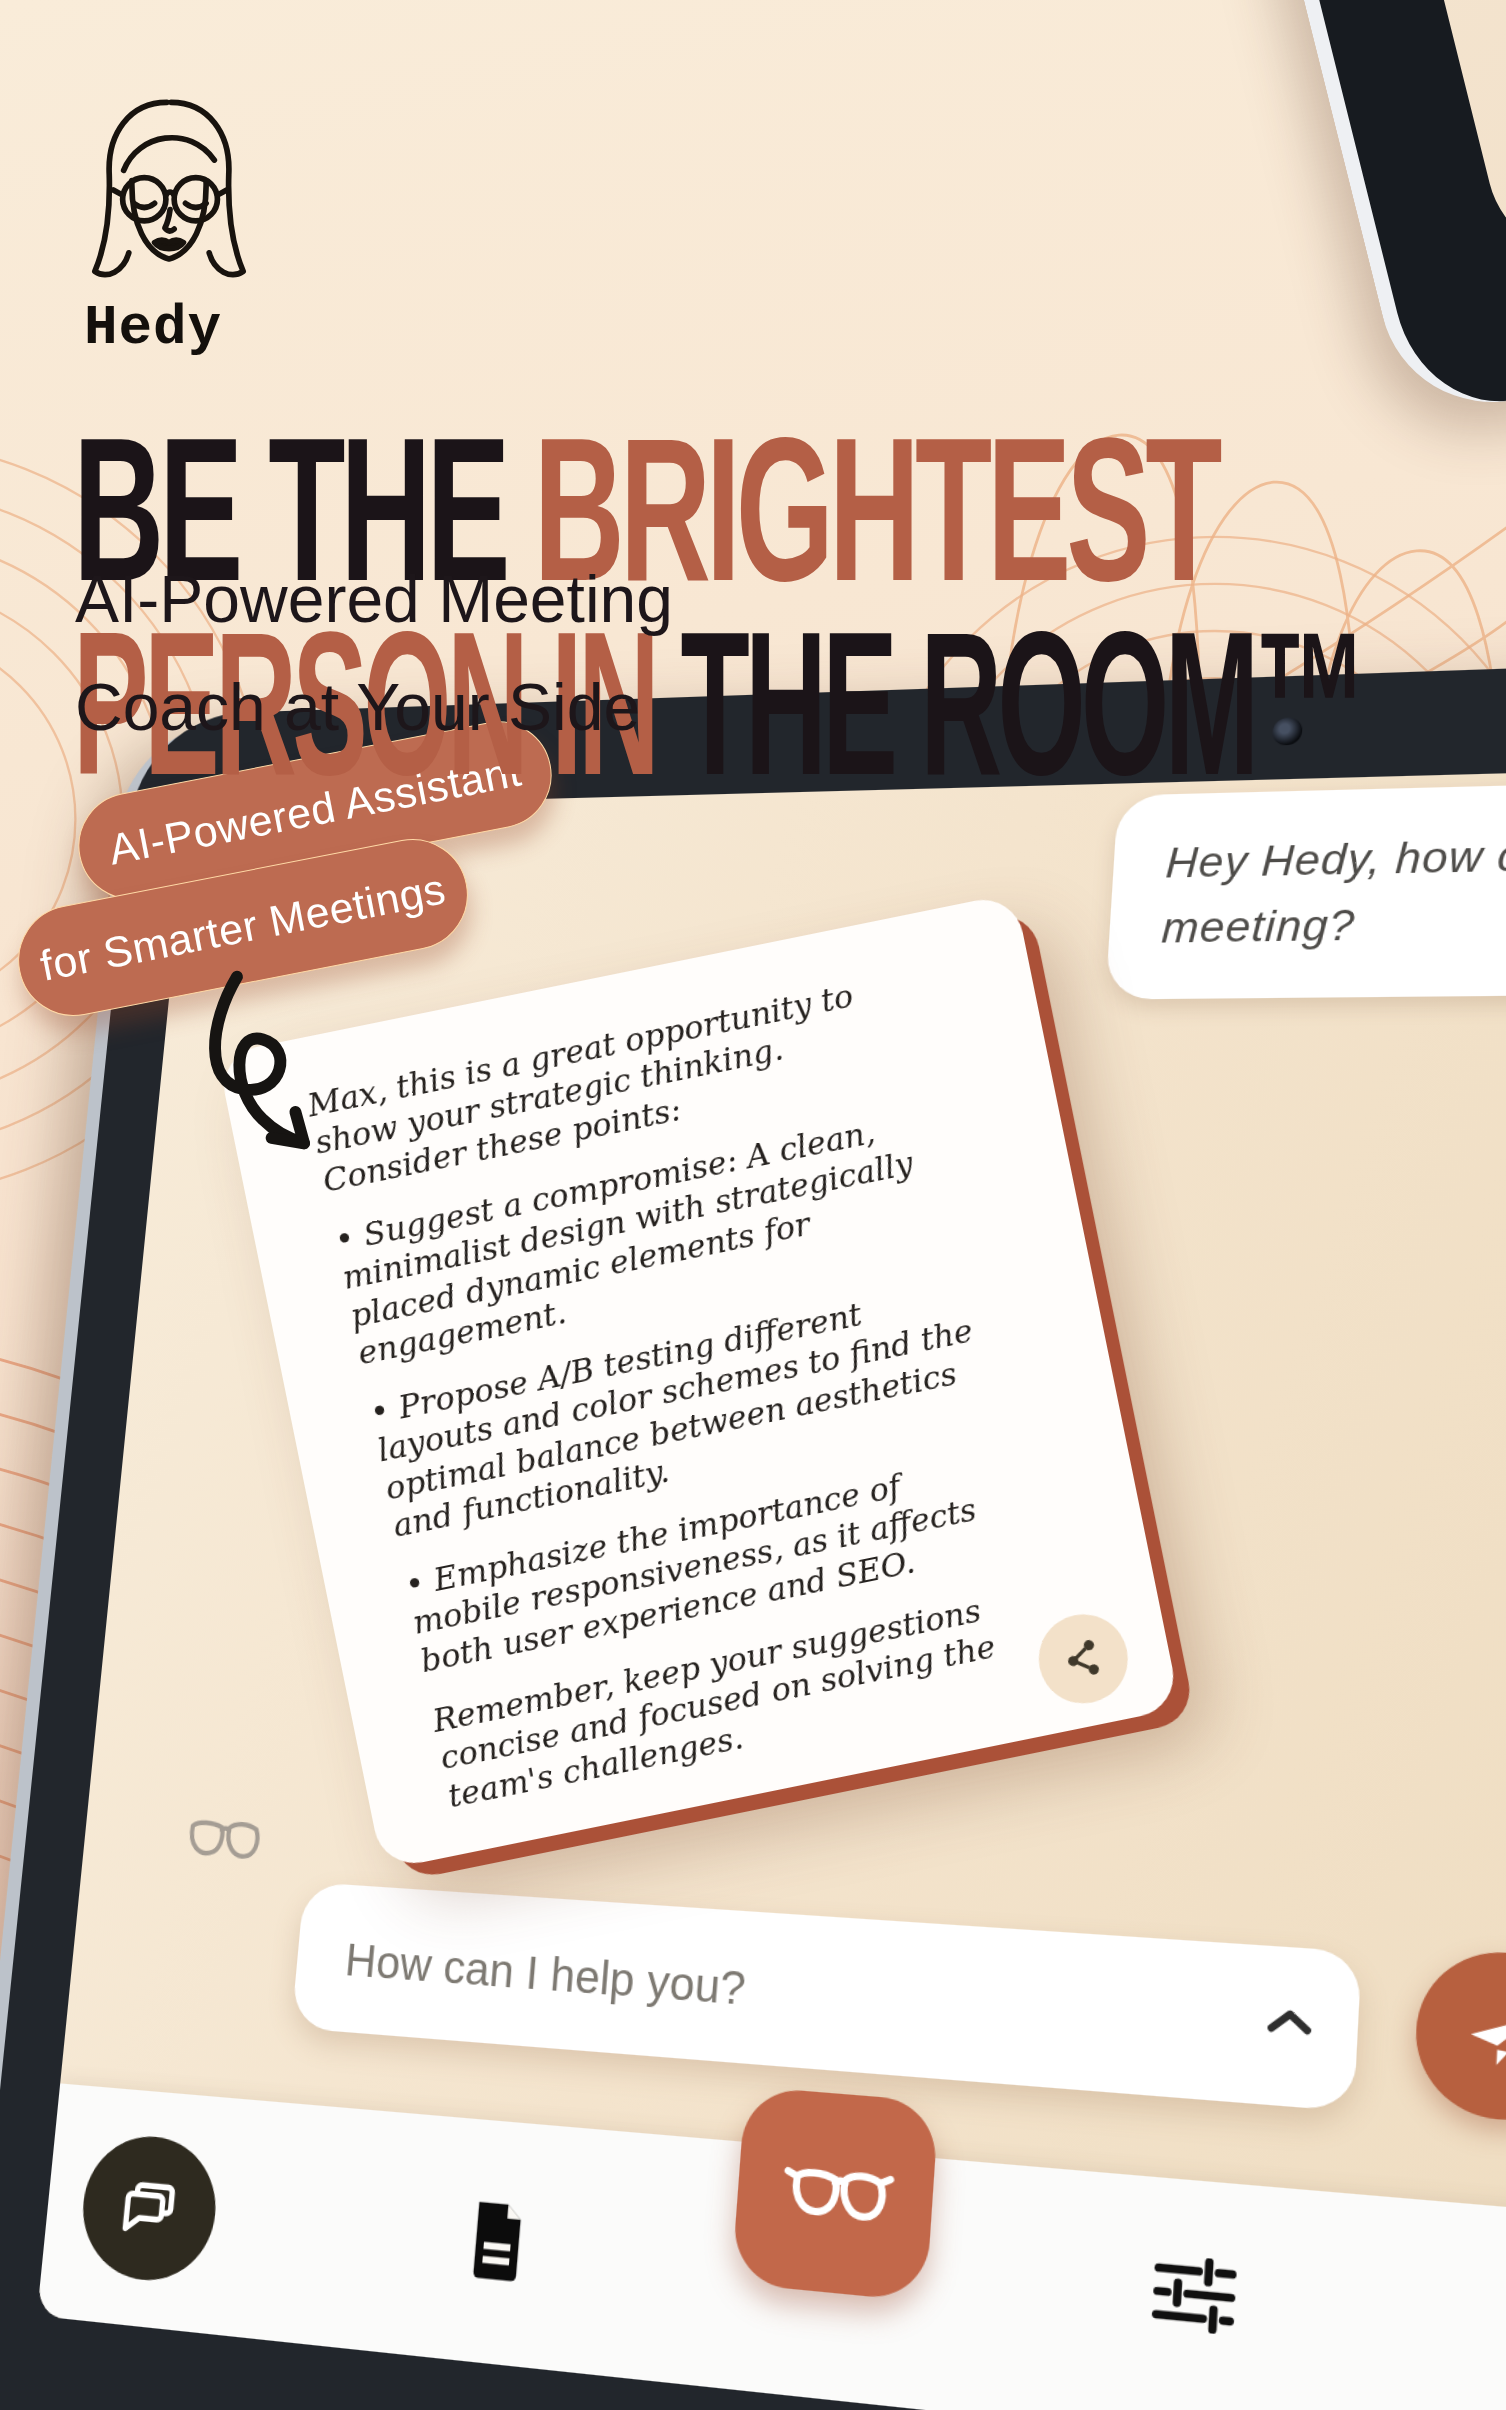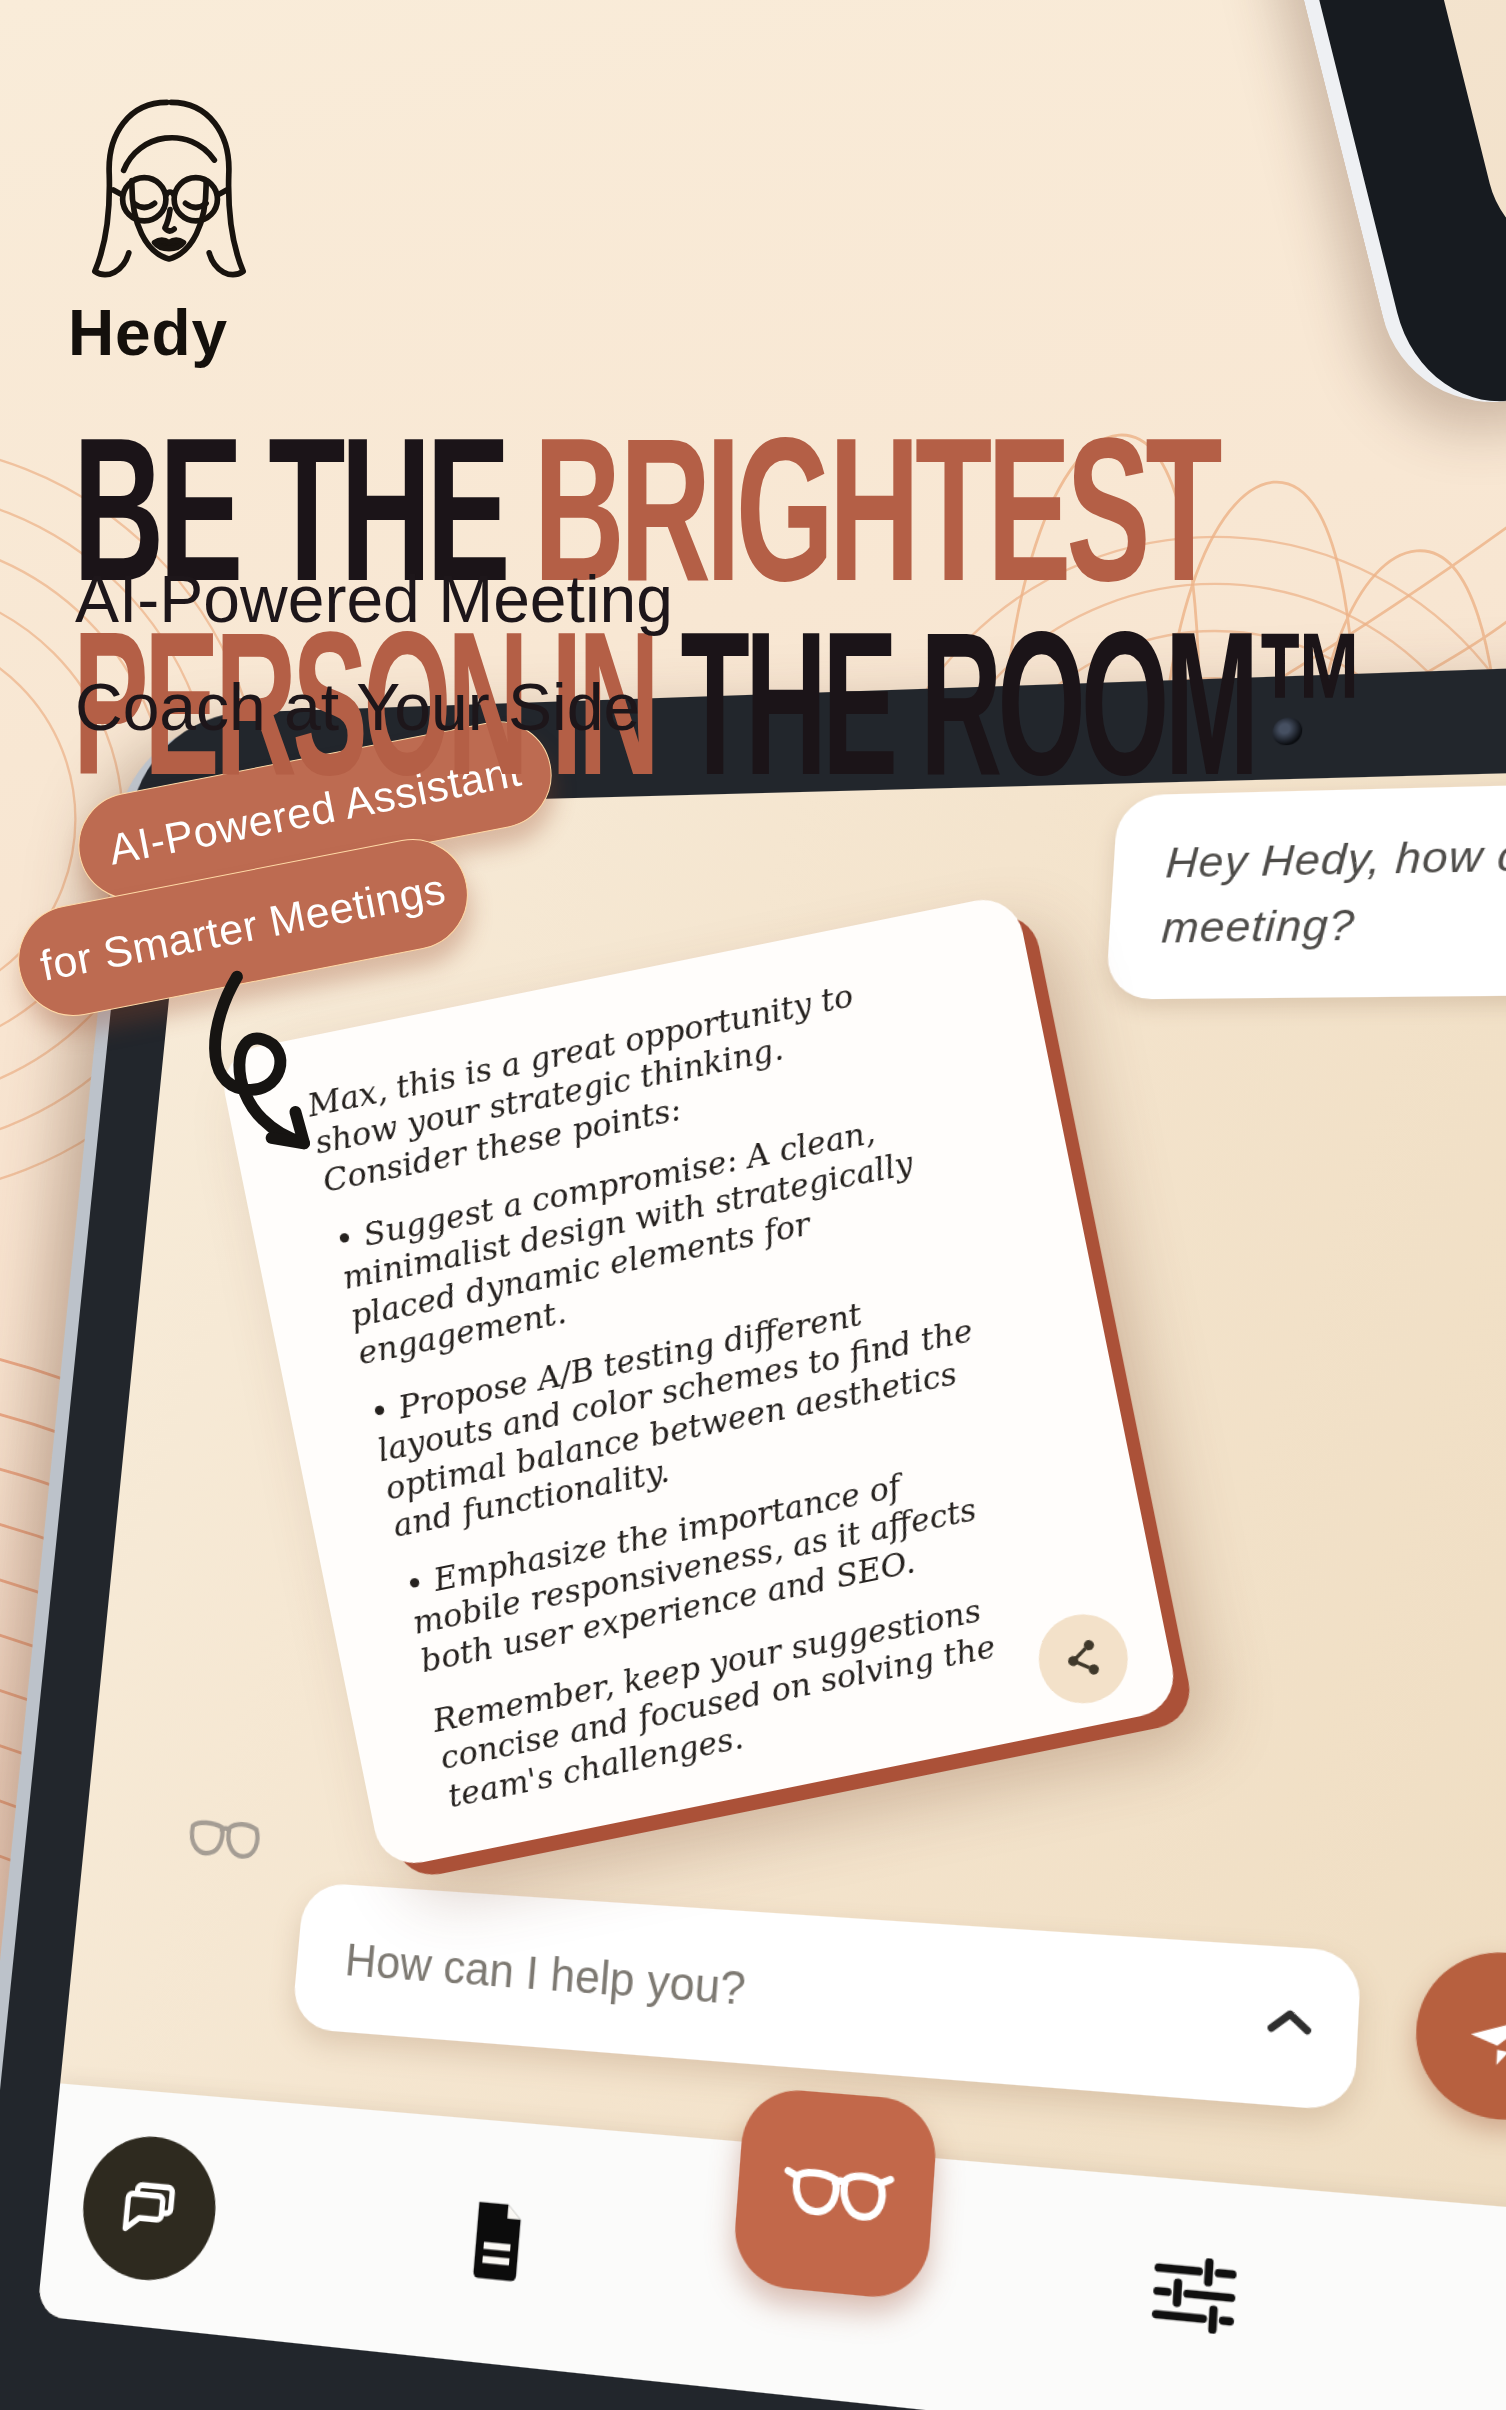--- a/index.html
+++ b/index.html
@@ -69,22 +69,22 @@
   .badge{position:absolute;z-index:4;display:flex;align-items:center;justify-content:center;
     background:#bd6b51;border:1.9px solid #ffd9a6;border-radius:56px;
     box-shadow:0 17px 22.6px rgba(150,70,40,.30);color:#fff;font-size:43px;letter-spacing:0.5px;
     transform:rotate(-11deg);}
   .badge1{left:75px;top:757px;width:478px;height:105px;}
   .badge2{left:15px;top:872px;width:454px;height:109px;}
   .arrow{position:absolute;left:200px;top:968px;z-index:4;}
 
   
   .logo{position:absolute;left:60px;top:90px;z-index:5;}
-  .logo-word{position:absolute;left:68px;top:296px;z-index:5;font-family:Liberation Sans, sans-serif;
-    font-weight:700;font-size:64px;color:#14100c;letter-spacing:0.9px;}
+  .logo-word{position:absolute;left:84px;top:296px;z-index:5;font-family:Liberation Mono, monospace;
+    font-weight:700;font-size:56px;color:#14100c;letter-spacing:0.9px;}
   .headline{position:absolute;left:0;top:0;z-index:5;margin:0;font-weight:700;font-size:162px;
     letter-spacing:-6.6px;line-height:1;color:#1b1418;}
   .hl-line{position:absolute;left:73px;white-space:nowrap;transform-origin:0 0;}
   .hl-1{top:407px;transform:scale(.78,1.26);}
   .hl-2{top:601px;transform:scale(.70,1.26);}
   .hl-accent{color:#b45f46;}
   .hl-gap{display:inline-block;width:36px;}
   .subtitle{position:absolute;left:75px;top:546px;z-index:5;margin:0;font-size:66px;line-height:1.63;
     font-weight:400;color:#1d161a;}
 </style>

